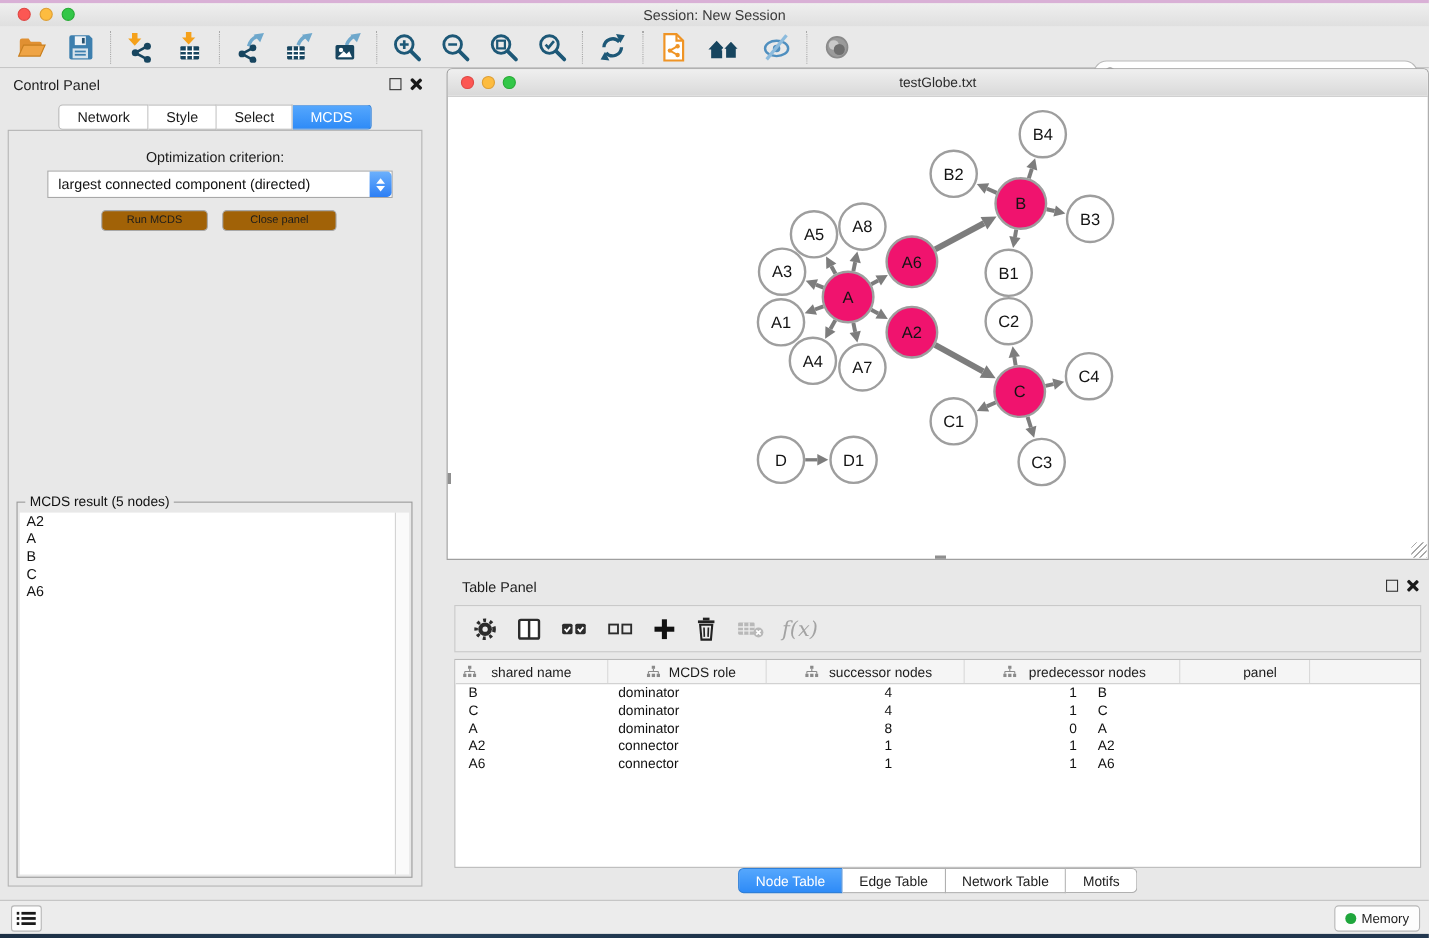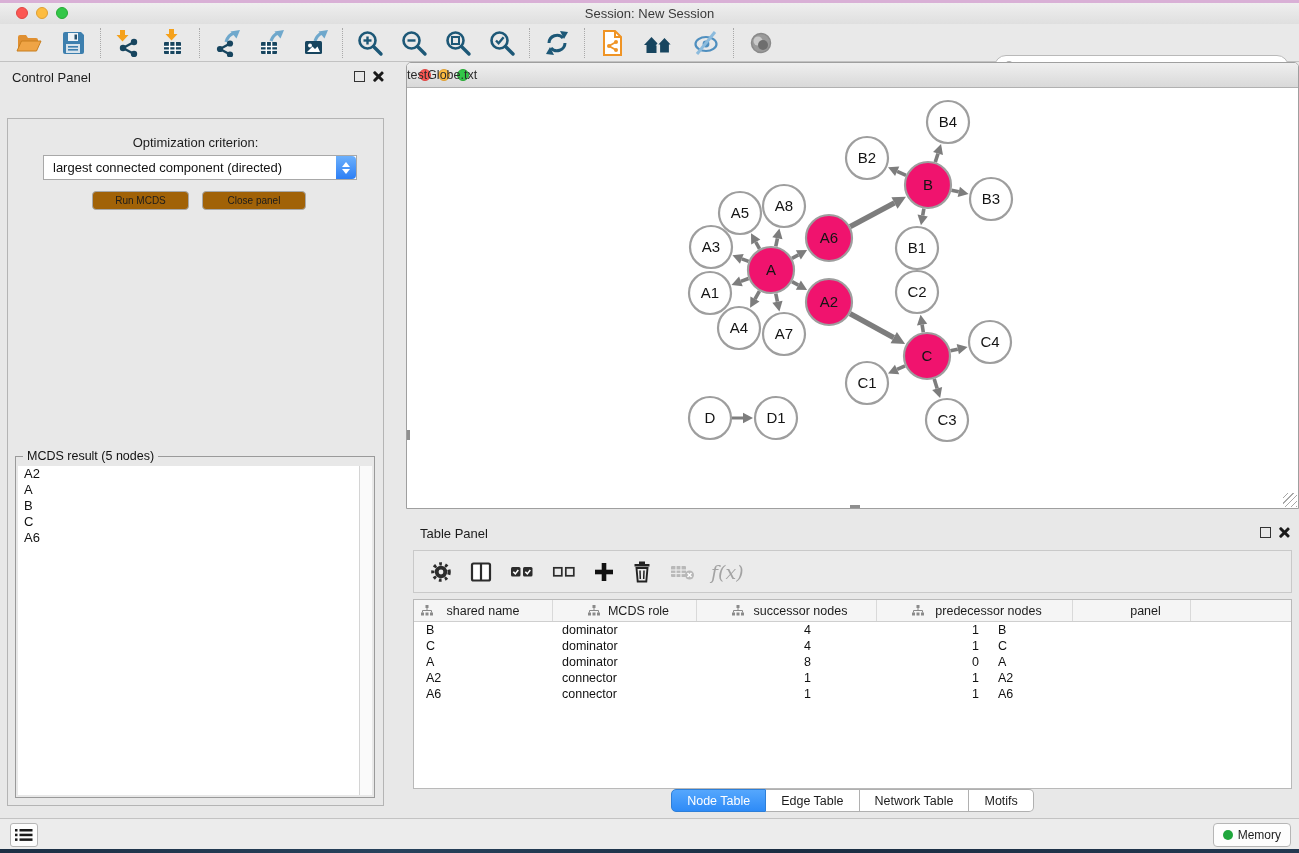--- a/index.html
+++ b/index.html
@@ -64,21 +64,21 @@
   .mcds-item { font-size:13px; color:#111; line-height:16px; padding-left:6px; }
   .vscroll { position:absolute; right:2px; top:9px; bottom:2px; width:13px; background:#fafafa; border-left:1px solid #d4d4d4; }
 
   
   .net-window { position:absolute; left:406px; top:62px; width:893px; height:447px; background:#fff;
                 border:1px solid #9f9f9f; border-radius:5px 5px 0 0; }
   .net-titlebar { position:absolute; left:0; top:0; width:100%; height:25px;
                   background:linear-gradient(#efefef,#d9d9d9); border-bottom:1px solid #b1b1b1; border-radius:4px 4px 0 0; }
   .net-titlebar .lights { left:12px; top:6px; gap:7px; }
   .net-titlebar .light { width:12px; height:12px; }
-  .net-title { position:absolute; left:0; right:0; top:5px; font-size:12.5px; color:#2b2b2b; }
+  .net-title { position:absolute; left:0; right:0; top:5px; text-align:center; font-size:12.5px; color:#2b2b2b; }
   .net-canvas { position:absolute; left:0; top:26px; right:0; bottom:0; }
   .net-canvas svg { position:absolute; left:0; top:0; }
   svg text.nlabel { font-family:"Liberation Sans", sans-serif; font-size:15px; fill:#141414; }
   .grip { position:absolute; right:1px; bottom:1px; width:14px; height:14px;
           background:repeating-linear-gradient(135deg, transparent 0 3px, #a8a8a8 3px 4px); }
   .tick-left { position:absolute; left:0; top:341px; width:3px; height:10px; background:#8f8f8f; }
   .tick-bottom { position:absolute; left:443px; bottom:0; width:10px; height:3px; background:#8f8f8f; }
 
   
   .table-panel { position:absolute; left:406px; top:518px; width:893px; height:294px; background:#e8e8e8; }
@@ -297,20 +297,26 @@
       <input placeholder="" style="">
     </div>
   </div>
 
   <div class="control-panel">
     <div class="panel-head">
       <div class="panel-title">Control Panel</div>
       <div class="mini-float cp-float"></div>
       <div class="mini-close cp-close"></div>
     </div>
+    <div class="cp-tabs" id="cp-tabs">
+        <div class="tab">Network</div>
+        <div class="tab">Style</div>
+        <div class="tab">Select</div>
+        <div class="tab sel">MCDS</div>
+      </div>
     <div class="cp-content">
       <div class="opt-label">Optimization criterion:</div>
       <div class="dropdown">
         <div class="val">largest connected component (directed)</div>
         <div class="dd-btn">
             <div class="up"></div>
             <div class="dn"></div>
           </div>
       </div>
       <div class="btn btn-run">Run MCDS</div>

